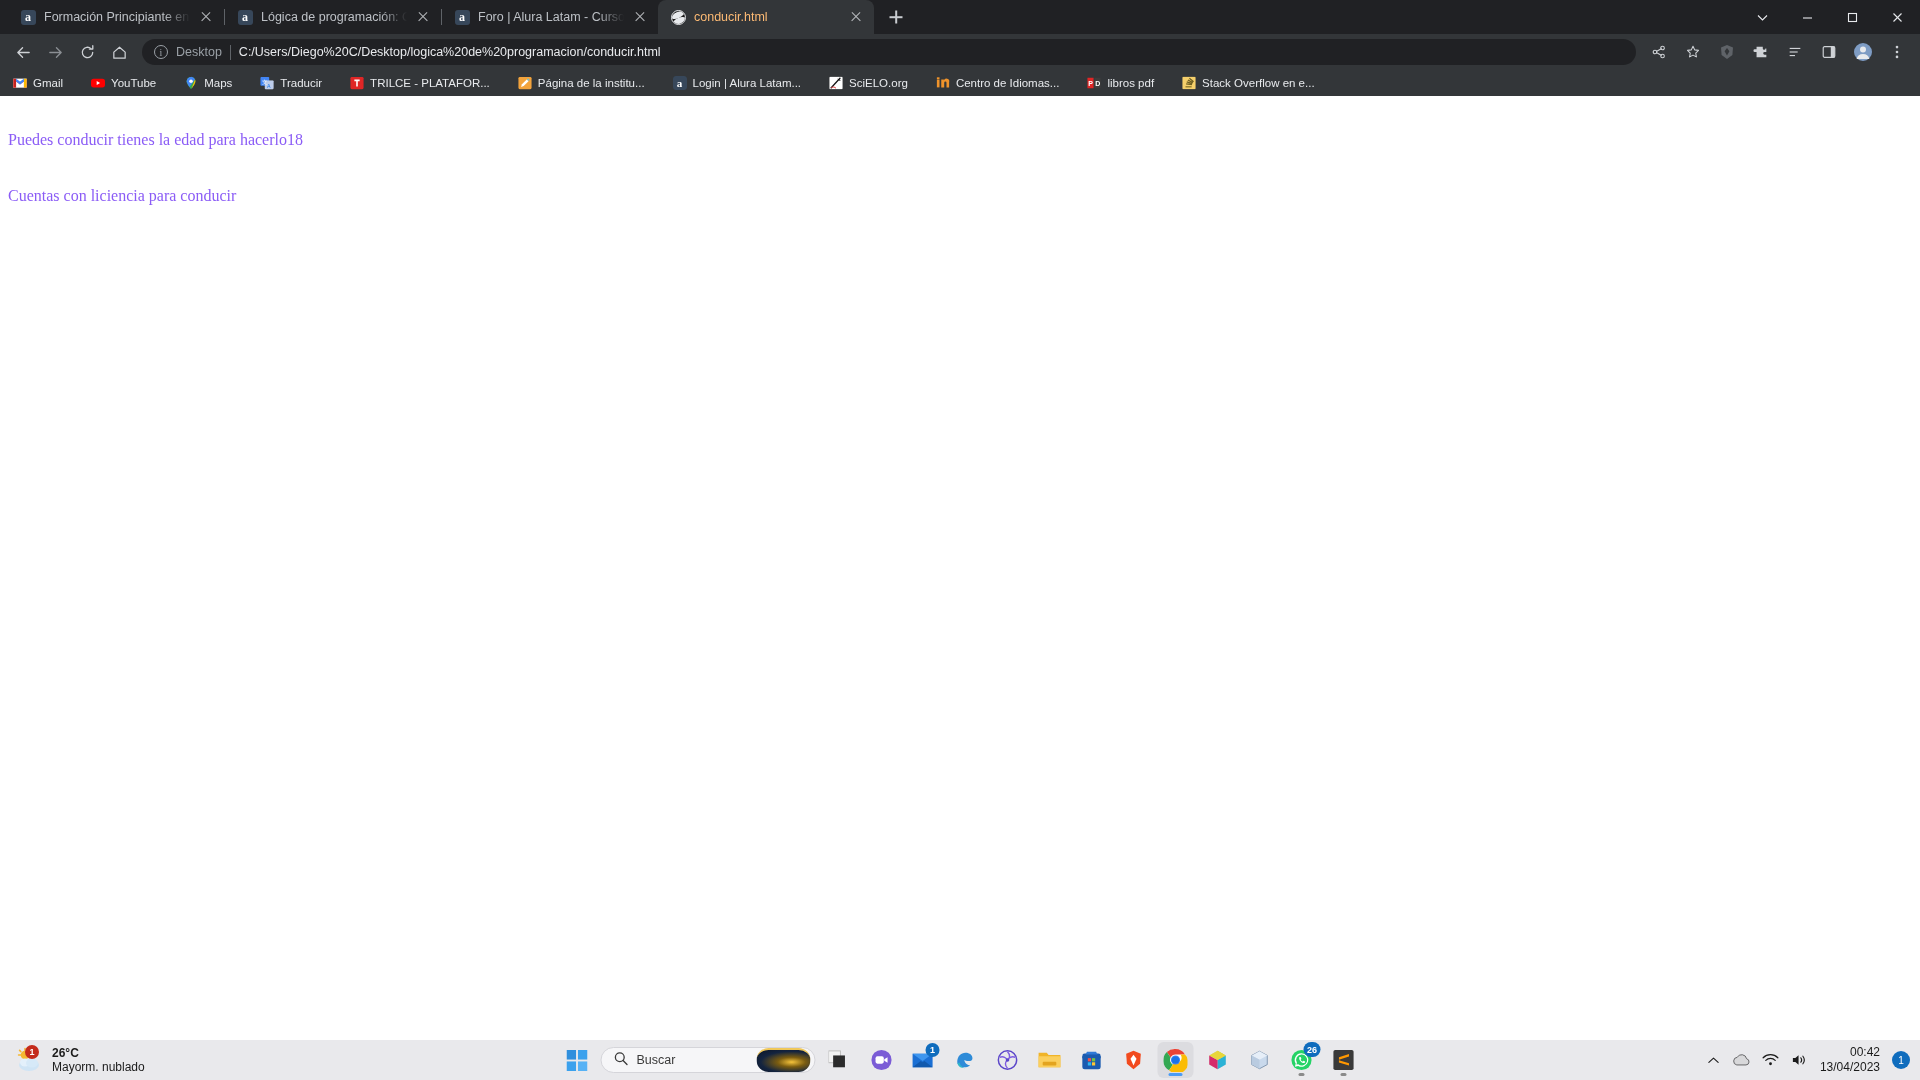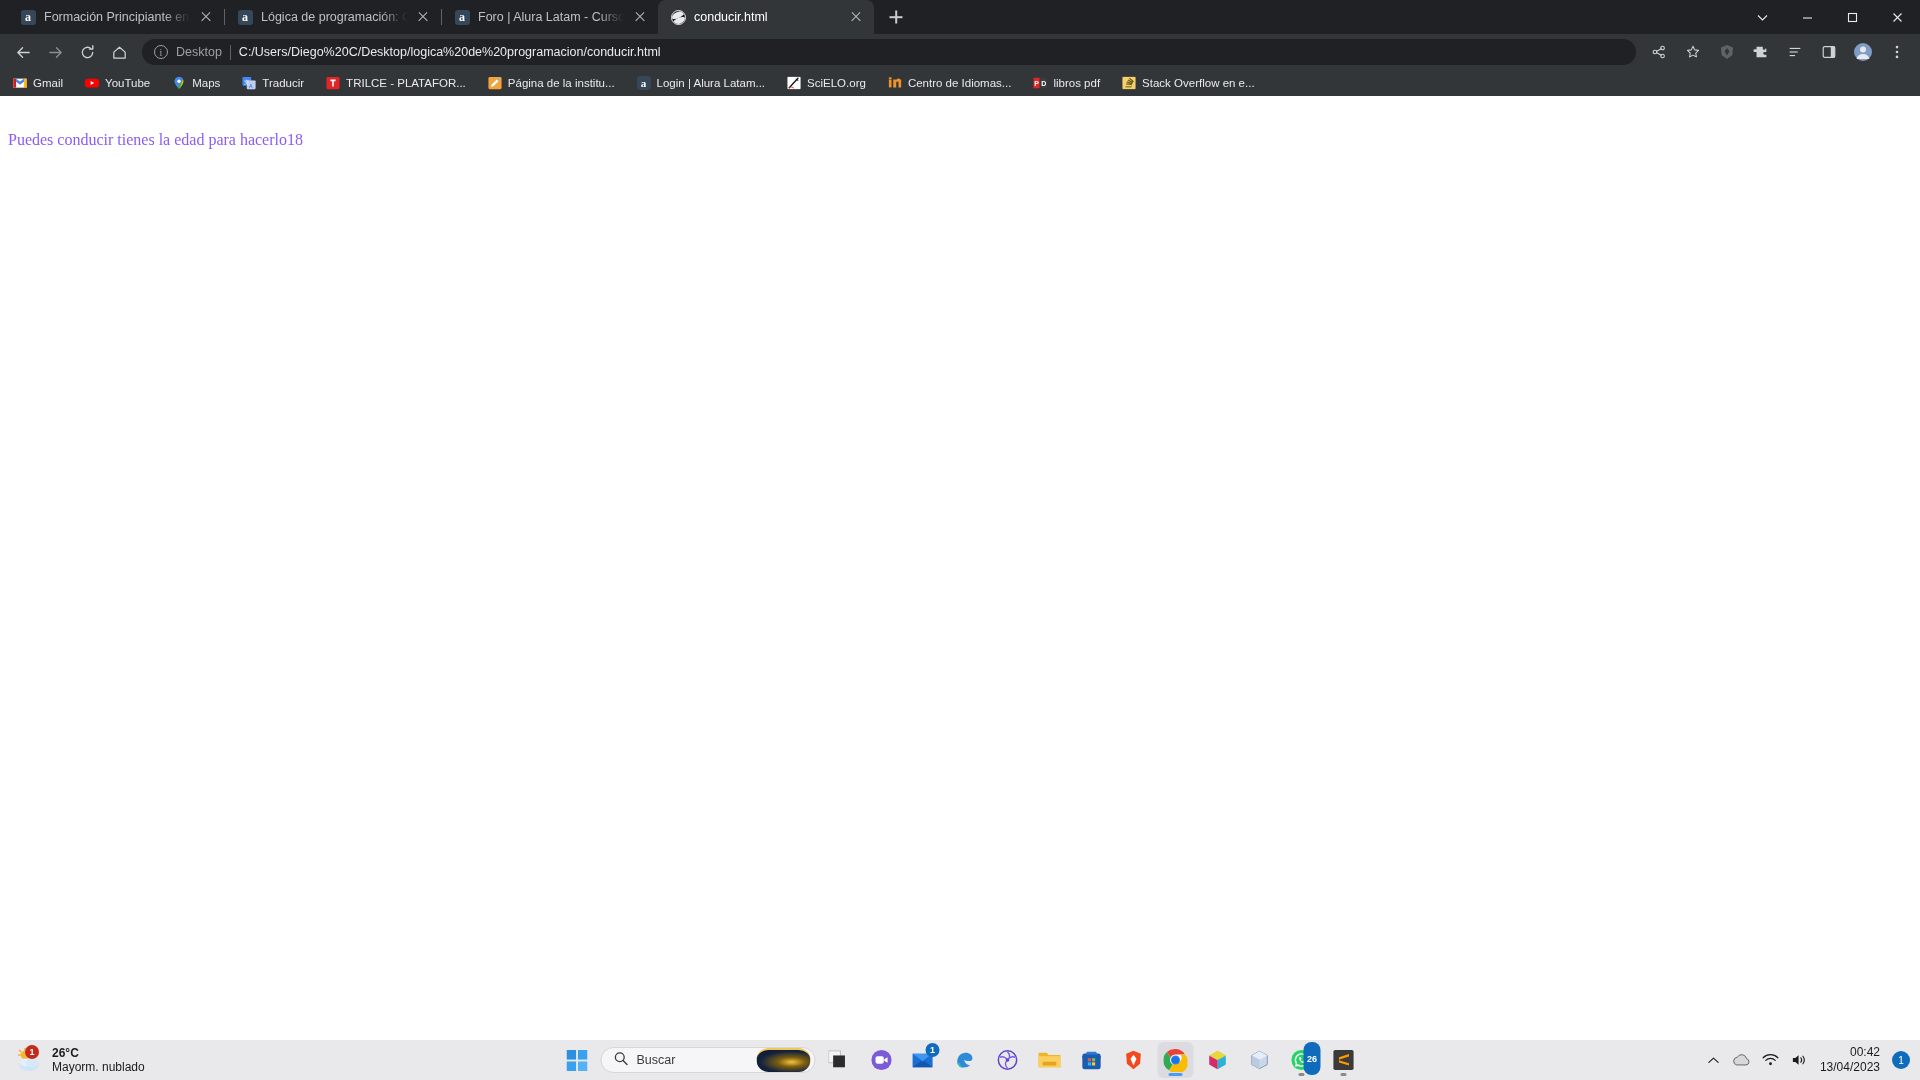--- a/index.html
+++ b/index.html
@@ -32,21 +32,21 @@
     -webkit-mask-image: linear-gradient(to right, #000 82%, transparent 100%);
     mask-image: linear-gradient(to right, #000 82%, transparent 100%);
   }
   .tab .tab-close { width:16px; height:16px; flex:0 0 16px; position:relative; opacity:.85;}
   .tab .tab-close::before, .tab .tab-close::after {
     content:""; position:absolute; left:2px; top:7px; width:12px; height:1.4px; background:#cfd2d6;
   }
   .tab .tab-close::before { transform: rotate(45deg); }
   .tab .tab-close::after  { transform: rotate(-45deg); }
   .tab.active { background:#333639; color:#e8eaed; }
-  .tab.active .tab-title { color:#ffffff; }
+  .tab.active .tab-title { color:#fdba74; }
   .tab-sep { width:1px; height:16px; background:#5f6368; align-self:center; }
 
   .amazon-fav {
     width:15px;height:15px;background:#37475a;border-radius:3px;color:#fff;
     font-size:12px;font-weight:bold;display:flex;align-items:center;justify-content:center;
     font-family:"Liberation Serif", serif;
   }
   .globe-fav {
     width:15px;height:15px;border-radius:50%;background:#1c1c1c;
     border:1.5px solid #e8eaed;position:relative;overflow:hidden;
@@ -82,21 +82,21 @@
   }
   .omnibox .info-ico {
     width:14px;height:14px;border-radius:50%;border:1.2px solid #9aa0a6;color:#9aa0a6;
     font-size:10px;display:flex;align-items:center;justify-content:center;font-family:"Liberation Serif",serif;
   }
   .omnibox .sch { color:#9aa0a6; font-size:12.5px; }
   .omnibox .vbar { width:1px;height:15px;background:#5f6368; }
   .omnibox .url { color:#e8eaed; font-size:12.5px; white-space:nowrap; overflow:hidden; }
   .tb-right { display:flex; align-items:center; gap:4px; }
 
-  .bookmarks { height:26px; background:#333639; display:flex; align-items:center; padding:0 6px; gap:8px; overflow:hidden; }
+  .bookmarks { height:26px; background:#333639; display:flex; align-items:center; padding:0 6px; gap:14px; overflow:hidden; }
   .bm { display:flex; align-items:center; gap:6px; padding:2px 7px; border-radius:4px; color:#e8eaed; font-size:11.5px; white-space:nowrap; }
   .bmico { width:14px;height:14px;flex:0 0 14px;display:flex;align-items:center;justify-content:center;font-size:9px;border-radius:2px;overflow:hidden;position:relative;}
 
   
   .page { position:absolute; left:0; top:96px; right:0; bottom:40px; background:#fff; padding: 8px 8px 0 8px; }
   .page h1 {
     font-family:"Liberation Serif", serif; font-size:32px; font-weight:bold; color:#000;
     margin: 10px 0 0 0; letter-spacing:.2px;
   }
   .page p {
@@ -413,20 +413,21 @@
               <path d="M4 11.5h7v1.5H4z" fill="#9a8334"></path>
               <path d="M4.6 9.6l6.7 1 .2-1.4-6.7-1zM5.2 7.4l6.4 2 .4-1.4-6.4-2zM6.3 5.2l5.8 3 .7-1.3-5.8-3zM8 3.2l4.8 4 .9-1.1-4.8-4z" fill="#6f5f22"></path>
             </svg>
         </span>
         <span>Stack Overflow en e...</span>
       </div>
     </div>
 
     <div class="page">
       <p class="first">Puedes conducir tienes la edad para hacerlo18</p>
+      <p class="second">Cuentas con liciencia para conducir</p>
     </div>
   </div>
 
   <div class="taskbar">
 
     <div class="weather">
       <div class="wico">
         <svg width="30" height="28" viewBox="0 0 30 28">
           <circle cx="11" cy="9" r="4.3" fill="#f5b731"></circle>
           <path d="M11 2.6v2M4.6 9h2M11 15.4v-1.6M5.6 4.4l1.3 1.3M16.4 4.4l-1.3 1.3" stroke="#f5b731" stroke-width="1.6" stroke-linecap="round"></path>
@@ -560,21 +561,21 @@
           </svg>
       </div>
 
       <div class="tbi">
         <svg width="22" height="22" viewBox="0 0 24 24">
             <circle cx="12" cy="12" r="11" fill="#25d366"></circle>
             <path d="M12 4.6a7.4 7.4 0 0 0-6.3 11.3L4.8 19.4l3.6-.9A7.4 7.4 0 1 0 12 4.6z" fill="#fff"></path>
             <path d="M12 6.1a5.9 5.9 0 0 0-5 9l-.5 1.9 2-.5a5.9 5.9 0 1 0 3.5-10.4z" fill="#25d366"></path>
             <path d="M9.6 9c.2-.4.4-.4.6-.4h.5c.2 0 .4 0 .5.4l.6 1.4c.1.2 0 .4-.1.5l-.4.5c-.1.1-.2.3-.1.5.4.7 1.1 1.4 1.9 1.7.2.1.4 0 .5-.1l.4-.5c.1-.2.3-.2.5-.1l1.3.7c.2.1.3.3.2.5-.1.7-.8 1.2-1.5 1.2-2.1 0-5-2.9-5-5 0-.5.1-.9.1-1.3z" fill="#fff"></path>
           </svg>
-        <span class="badge" style="width:17px;height:33px;border-radius:8px;background:#0f6cbd;right:-1px;top:0;">26</span>
+        <span class="badge" style="width:17px;height:15px;border-radius:8px;background:#0f6cbd;right:-1px;top:0;">26</span>
         <span class="run min"></span>
       </div>
 
       <div class="tbi">
         <svg width="22" height="22" viewBox="0 0 24 24">
             <rect x="1" y="1" width="22" height="22" rx="2" fill="#3a3a3a"></rect>
             <path d="M18 5.5 7 9v2.6l11-3.3z" fill="#ff9800"></path>
             <path d="M7 12.2l11 3.3v2.6L7 14.8z" fill="#ff9800"></path>
           </svg>
         <span class="run min"></span>

